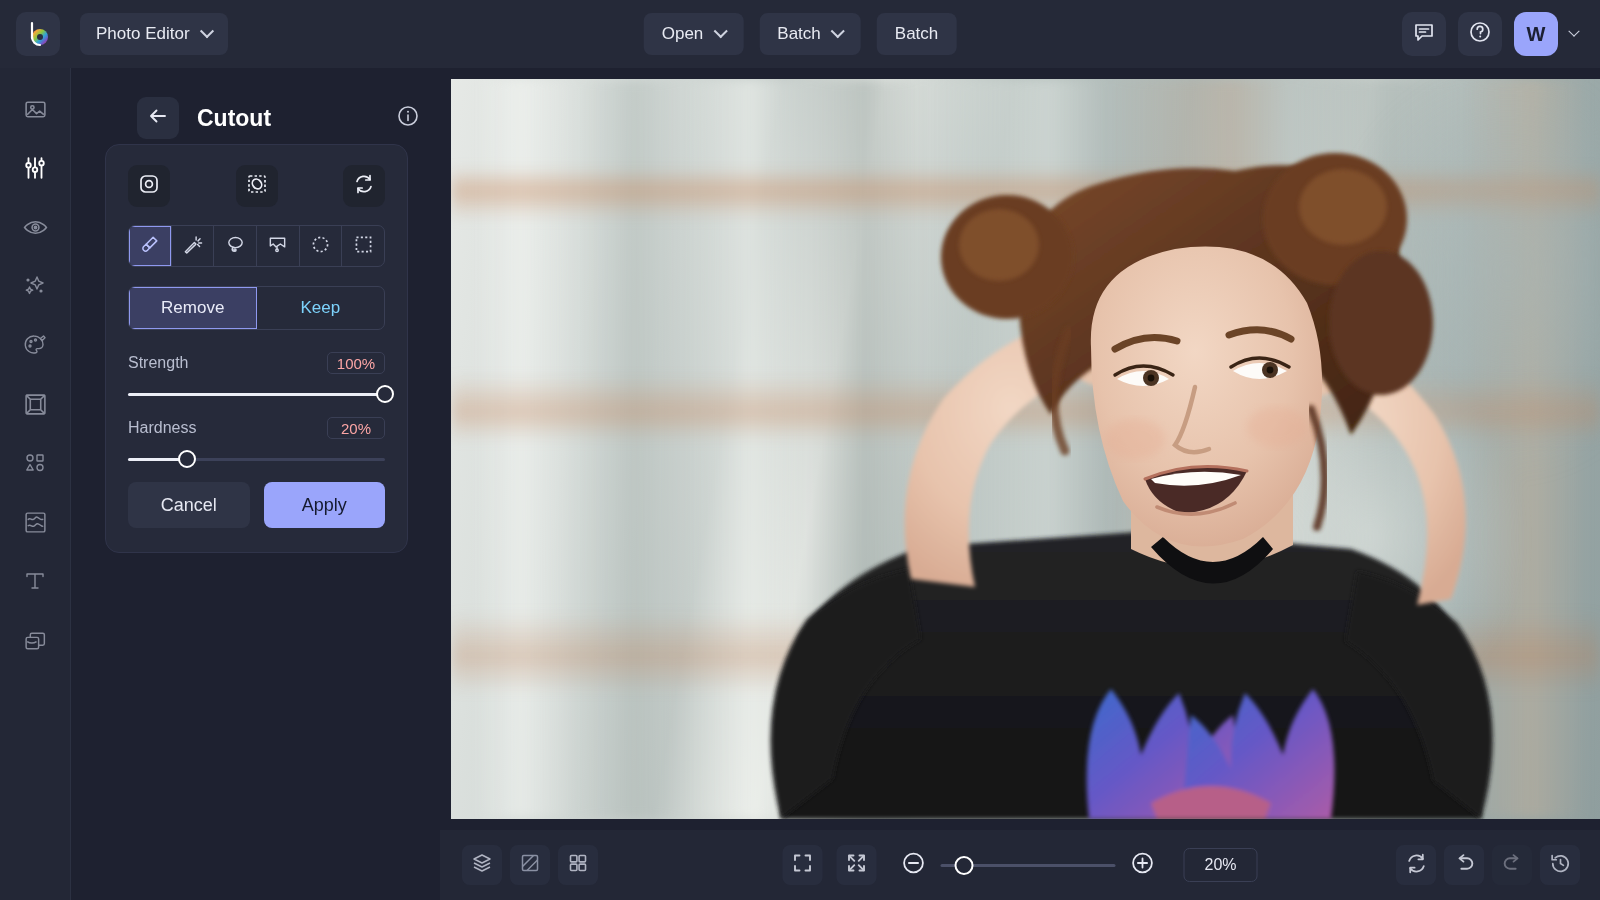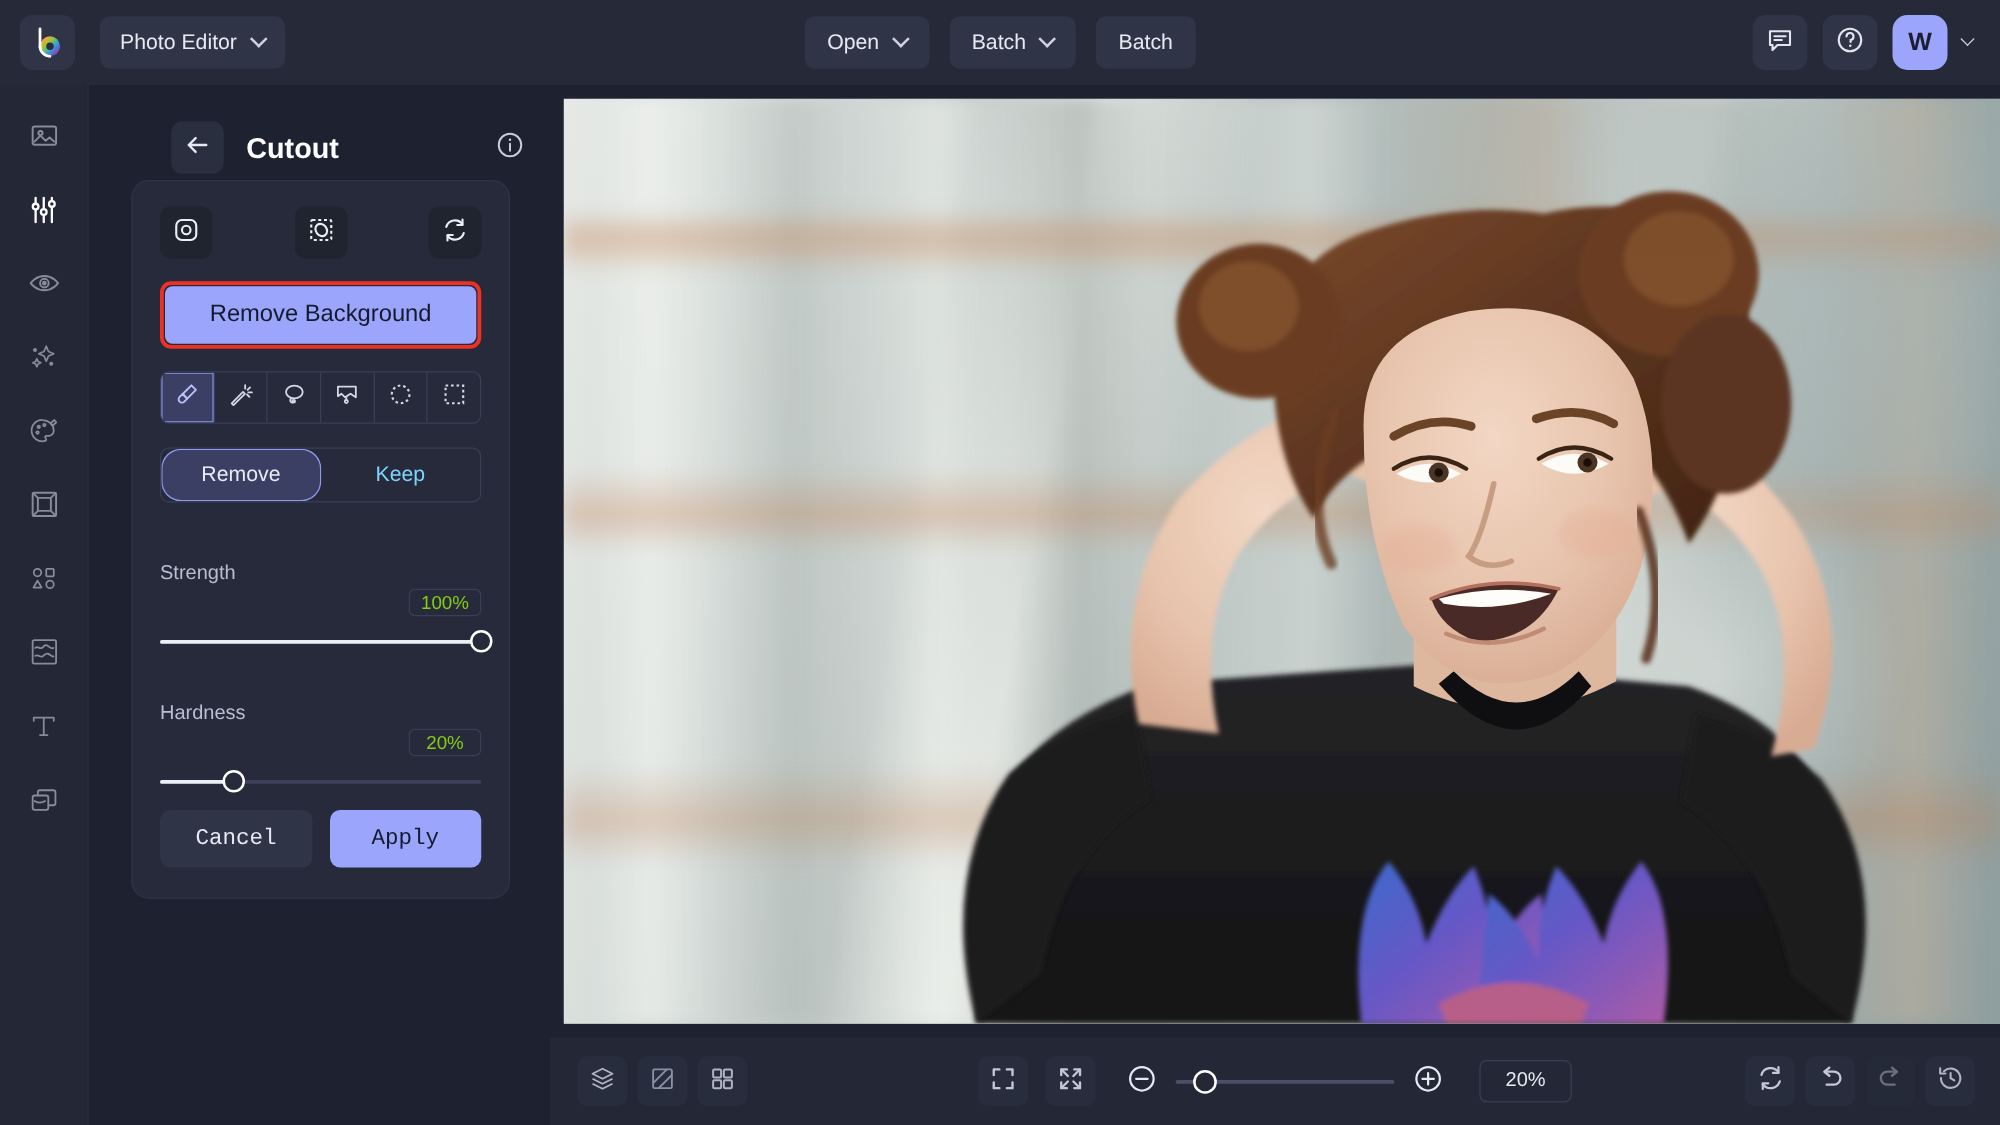--- a/index.html
+++ b/index.html
@@ -117,29 +117,29 @@
   .tool-cell.active { background: #3b3f63; box-shadow: inset 0 0 0 1px #8f99f0; }
 
   .seg {
     display: flex; height: 44px; border: 1px solid #3a3f55; border-radius: 7px;
     overflow: hidden; margin-bottom: 22px;
   }
   .seg-item {
     flex: 1; display: flex; align-items: center; justify-content: center;
     color: #7dd3fc; font-size: 17px; cursor: pointer;
   }
-  .seg-item.active { background: #3b3f63; box-shadow: inset 0 0 0 1px #8f99f0; color: #e9ebf8; border-radius: 16px; }
+  .seg-item.active { background: #3b3f63; box-shadow: inset 0 0 0 1px #8f99f0; color: #e9ebf8; }
 
   .slider-block { margin-bottom: 14px; }
   .slider-head { display: flex; align-items: center; justify-content: space-between; margin-bottom: 11px; }
   .slider-label { color: #b9bed0; font-size: 16px; }
   .slider-val {
     min-width: 58px; height: 22px; border: 1px solid #3a3f55; border-radius: 5px;
     display: flex; align-items: center; justify-content: center;
-    color: #84cc16; font-size: 15px; padding: 0 8px; cursor: pointer; margin-top: 47px;
+    color: #fca5a5; font-size: 15px; padding: 0 8px; cursor: pointer;
   }
   .track { position: relative; height: 18px; cursor: pointer; }
   .track .bar-bg {
     position: absolute; top: 8px; left: 0; right: 0; height: 2.5px;
     background: #3c4159; border-radius: 2px;
   }
   .track .bar-fill {
     position: absolute; top: 8px; left: 0; height: 2.5px;
     background: #eceef6; border-radius: 2px;
   }
@@ -152,21 +152,21 @@
     display: flex; align-items: center; justify-content: space-between;
     margin-top: 24px; margin-bottom: 22px;
   }
   .bgcolor-label { color: #b9bed0; font-size: 16px; }
   .swatch {
     width: 40px; height: 40px; border-radius: 8px; border: 1px solid #3a3f55;
     background: #262a3a; display: flex; align-items: center; justify-content: center;
     cursor: pointer;
   }
 
-  .actions { display: flex; gap: 14px; font-family: Liberation Mono, monospace; }
+  .actions { display: flex; gap: 14px; }
   .btn-secondary {
     flex: 1; height: 46px; border-radius: 8px; background: #2f3446;
     display: flex; align-items: center; justify-content: center;
     color: #e6e8f2; font-size: 18px; cursor: pointer;
   }
   .btn-primary {
     flex: 1; height: 46px; border-radius: 8px; background: #9aa5fb;
     display: flex; align-items: center; justify-content: center;
     color: #151a2e; font-size: 18px; cursor: pointer;
   }
@@ -427,25 +427,20 @@
           <span>
             <svg width="22" height="22" viewBox="0 0 22 22" fill="none" stroke="#eceef6" stroke-width="1.7">
               <path d="M4 8.5A7.3 7.3 0 0 1 17 6.5" stroke-linecap="round"></path>
               <path d="M18 13.5A7.3 7.3 0 0 1 5 15.5" stroke-linecap="round"></path>
               <path d="M17 2.6V7h-4.2M5 19.4V15h4.2" stroke-linecap="round" stroke-linejoin="round"></path>
             </svg>
           </span>
         </div>
       </div>
 
-      <div class="primary-wrap">
-        <div class="primary-btn">
-          <span>Remove Background</span>
-        </div>
-      </div>
 
       <div class="tool-row">
         <div class="tool-cell active">
           <span>
             <svg width="21" height="21" viewBox="0 0 22 22" fill="none" stroke="#b9c0fb" stroke-width="1.6">
               <path d="M14.8 3.4l3.8 3.8-7.3 7.3-3.8-3.8z" stroke-linejoin="round"></path>
               <path d="M7.5 10.7l3.8 3.8-2.4 2.6a2.7 2.7 0 0 1-4-4z" stroke-linejoin="round"></path>
             </svg>
           </span>
         </div>

